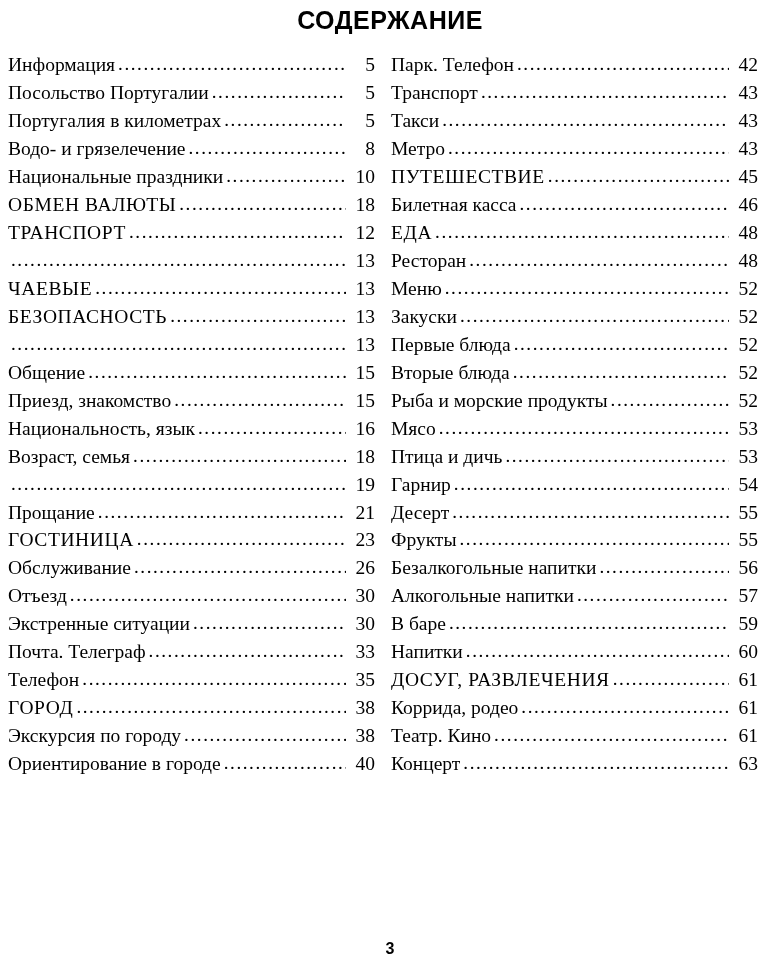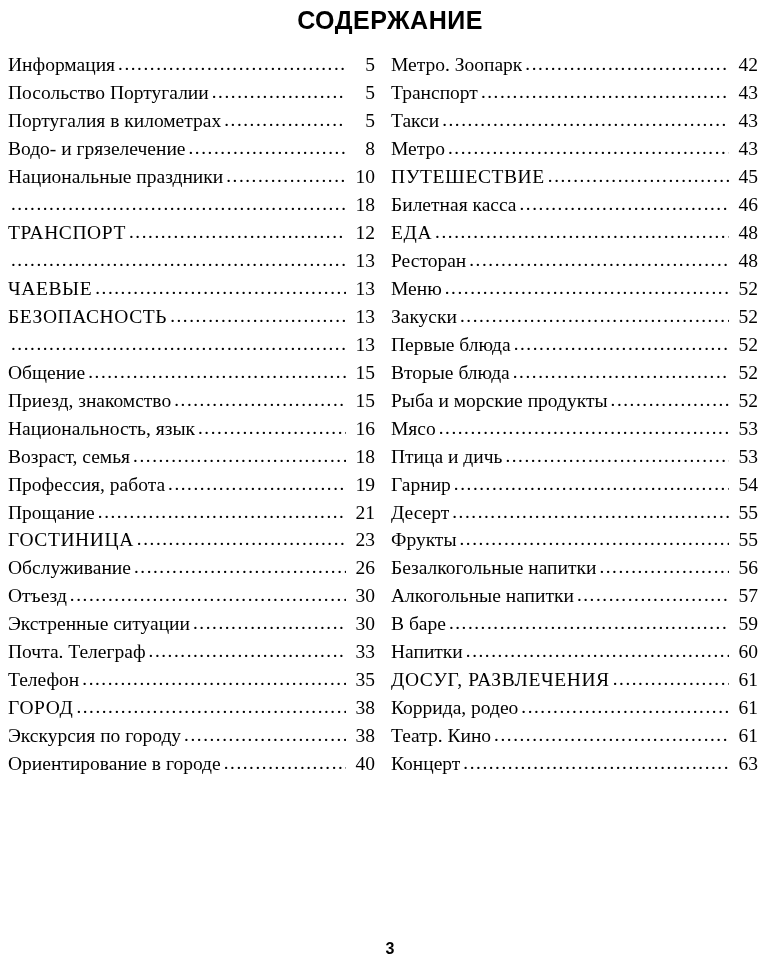--- a/index.html
+++ b/index.html
@@ -112,20 +112,21 @@
           <span class="label">Водо- и грязелечение</span>
           <span class="leader">................................................................................</span>
           <span class="page-num">8</span>
         </div>
         <div class="toc-entry">
           <span class="label">Национальные праздники</span>
           <span class="leader">................................................................................</span>
           <span class="page-num">10</span>
         </div>
         <div class="toc-entry caps">
+          <span class="label">ОБМЕН ВАЛЮТЫ</span>
           <span class="leader">................................................................................</span>
           <span class="page-num">18</span>
         </div>
         <div class="toc-entry caps">
           <span class="label">ТРАНСПОРТ</span>
           <span class="leader">................................................................................</span>
           <span class="page-num">12</span>
         </div>
         <div class="toc-entry caps">
           <span class="leader">................................................................................</span>
@@ -159,21 +160,20 @@
           <span class="label">Национальность, язык</span>
           <span class="leader">................................................................................</span>
           <span class="page-num">16</span>
         </div>
         <div class="toc-entry">
           <span class="label">Возраст, семья</span>
           <span class="leader">................................................................................</span>
           <span class="page-num">18</span>
         </div>
         <div class="toc-entry">
-          <span class="label">Профессия, работа</span>
           <span class="leader">................................................................................</span>
           <span class="page-num">19</span>
         </div>
         <div class="toc-entry">
           <span class="label">Прощание</span>
           <span class="leader">................................................................................</span>
           <span class="page-num">21</span>
         </div>
         <div class="toc-entry caps">
           <span class="label">ГОСТИНИЦА</span>
@@ -217,21 +217,21 @@
         </div>
         <div class="toc-entry">
           <span class="label">Ориентирование в городе</span>
           <span class="leader">................................................................................</span>
           <span class="page-num">40</span>
         </div>
       </div>
 
     <div class="column">
         <div class="toc-entry">
-          <span class="label">Метро. Зоопарк</span>
+          <span class="label">Парк. Телефон</span>
           <span class="leader">................................................................................</span>
           <span class="page-num">42</span>
         </div>
         <div class="toc-entry">
           <span class="label">Транспорт</span>
           <span class="leader">................................................................................</span>
           <span class="page-num">43</span>
         </div>
         <div class="toc-entry italic">
           <span class="label">Такси</span>

